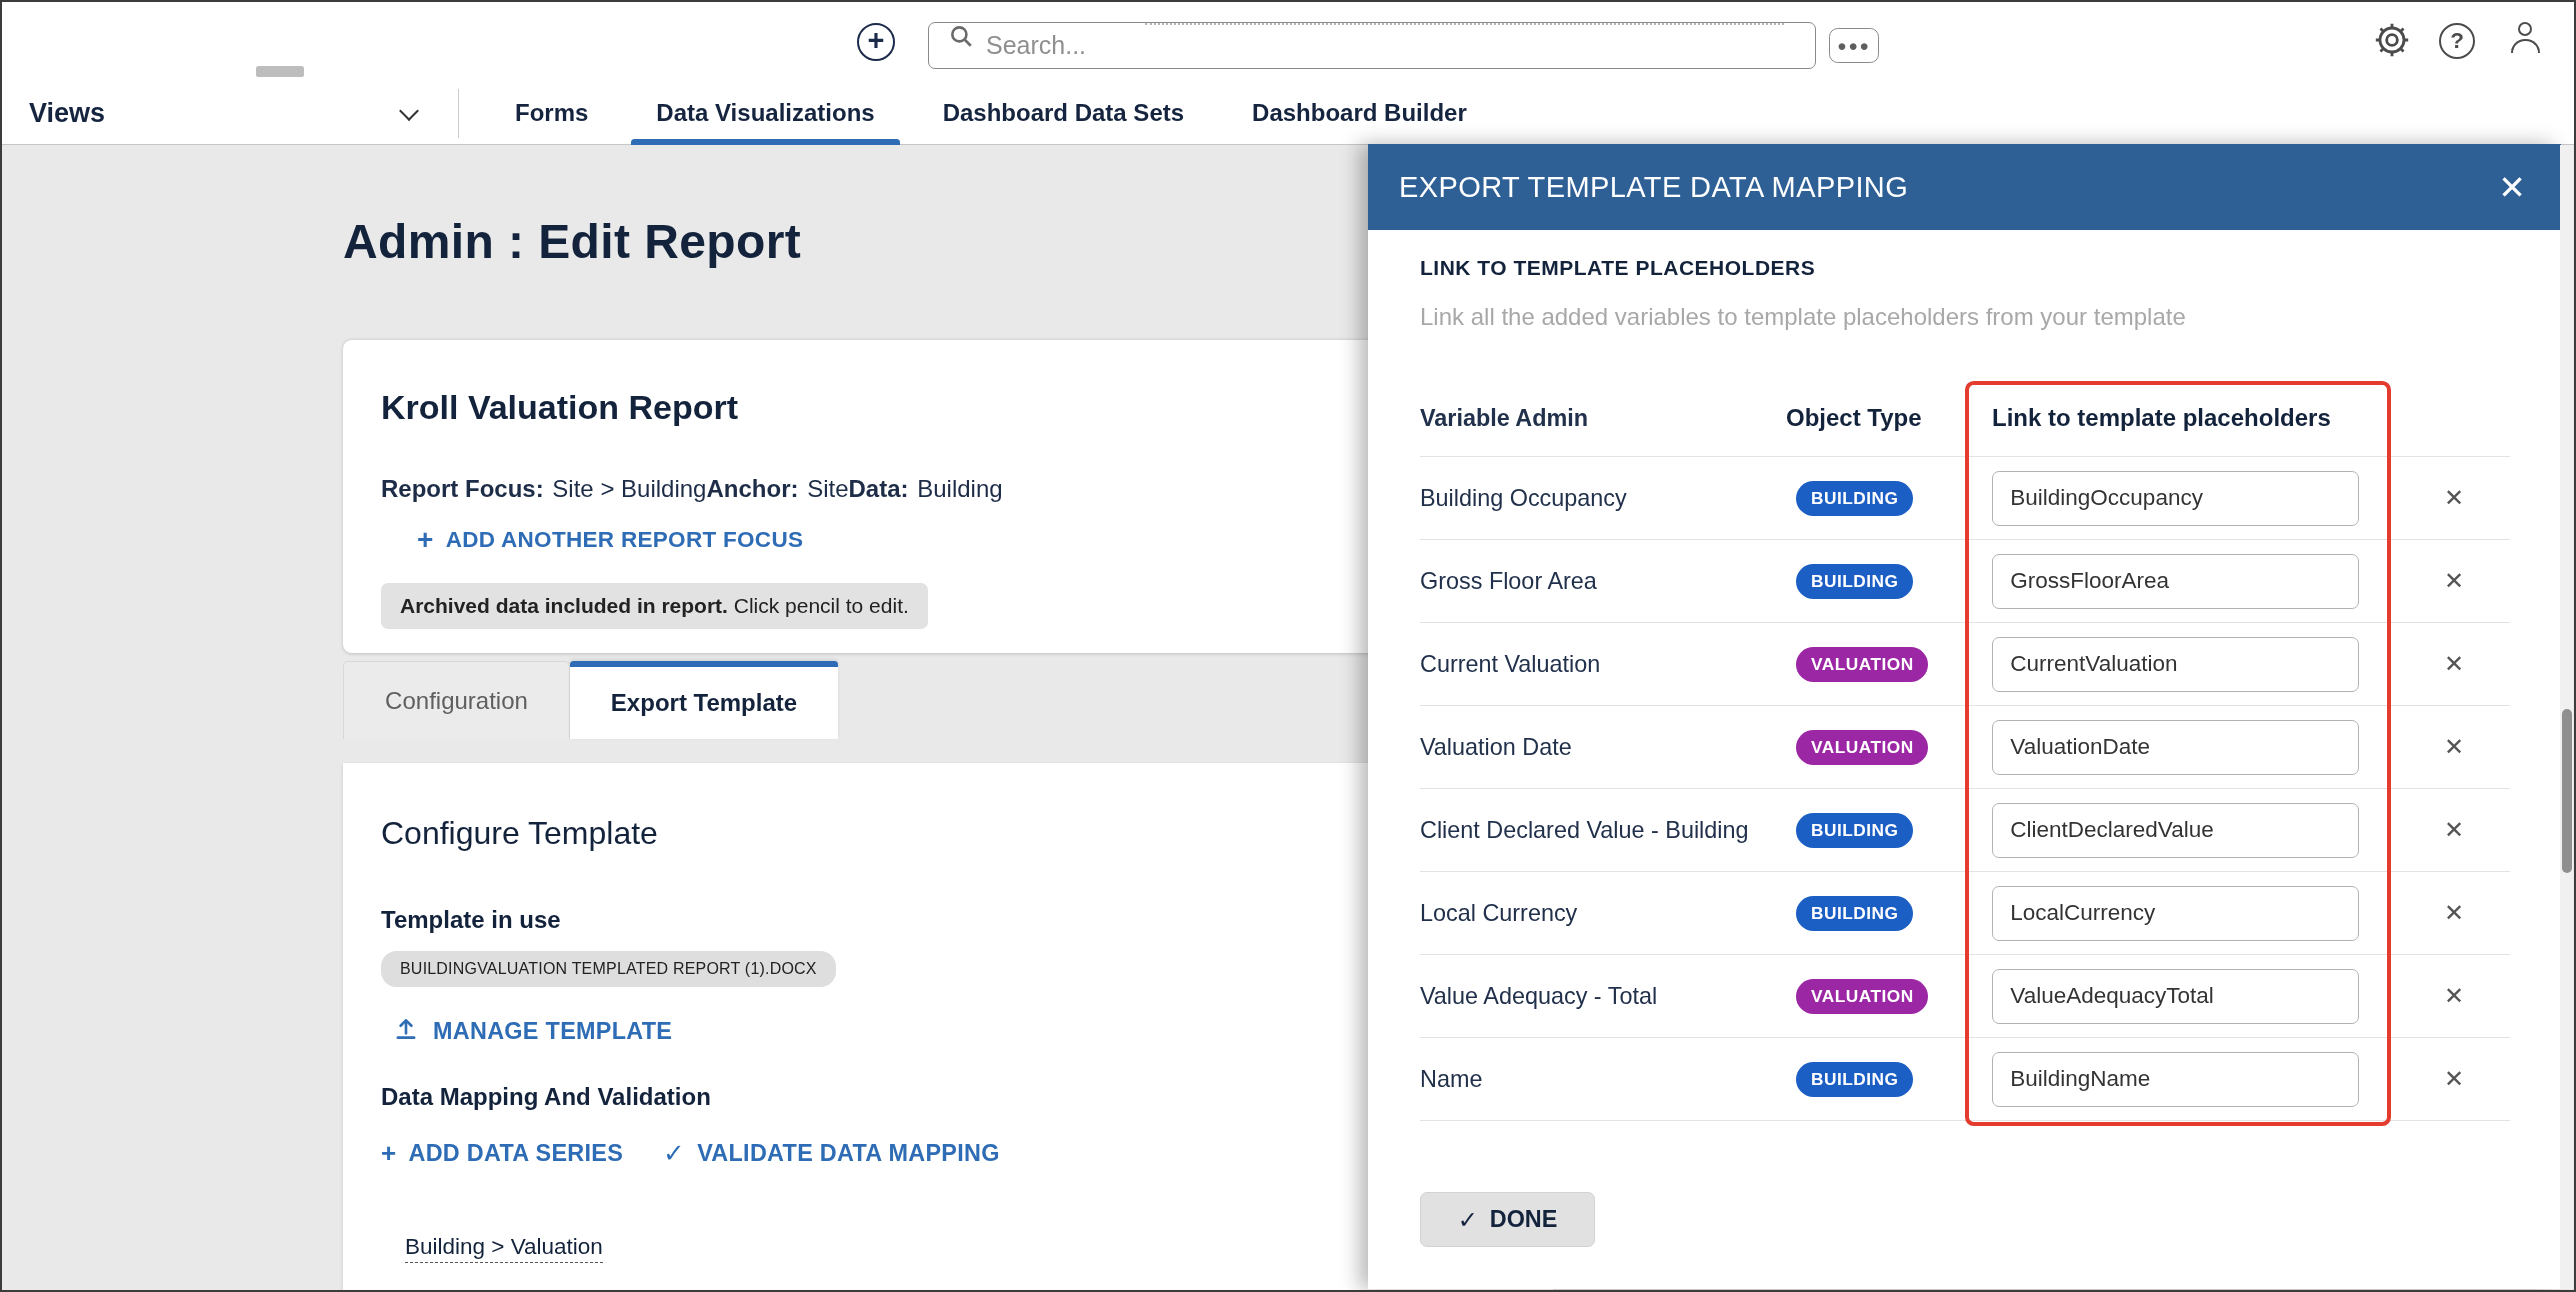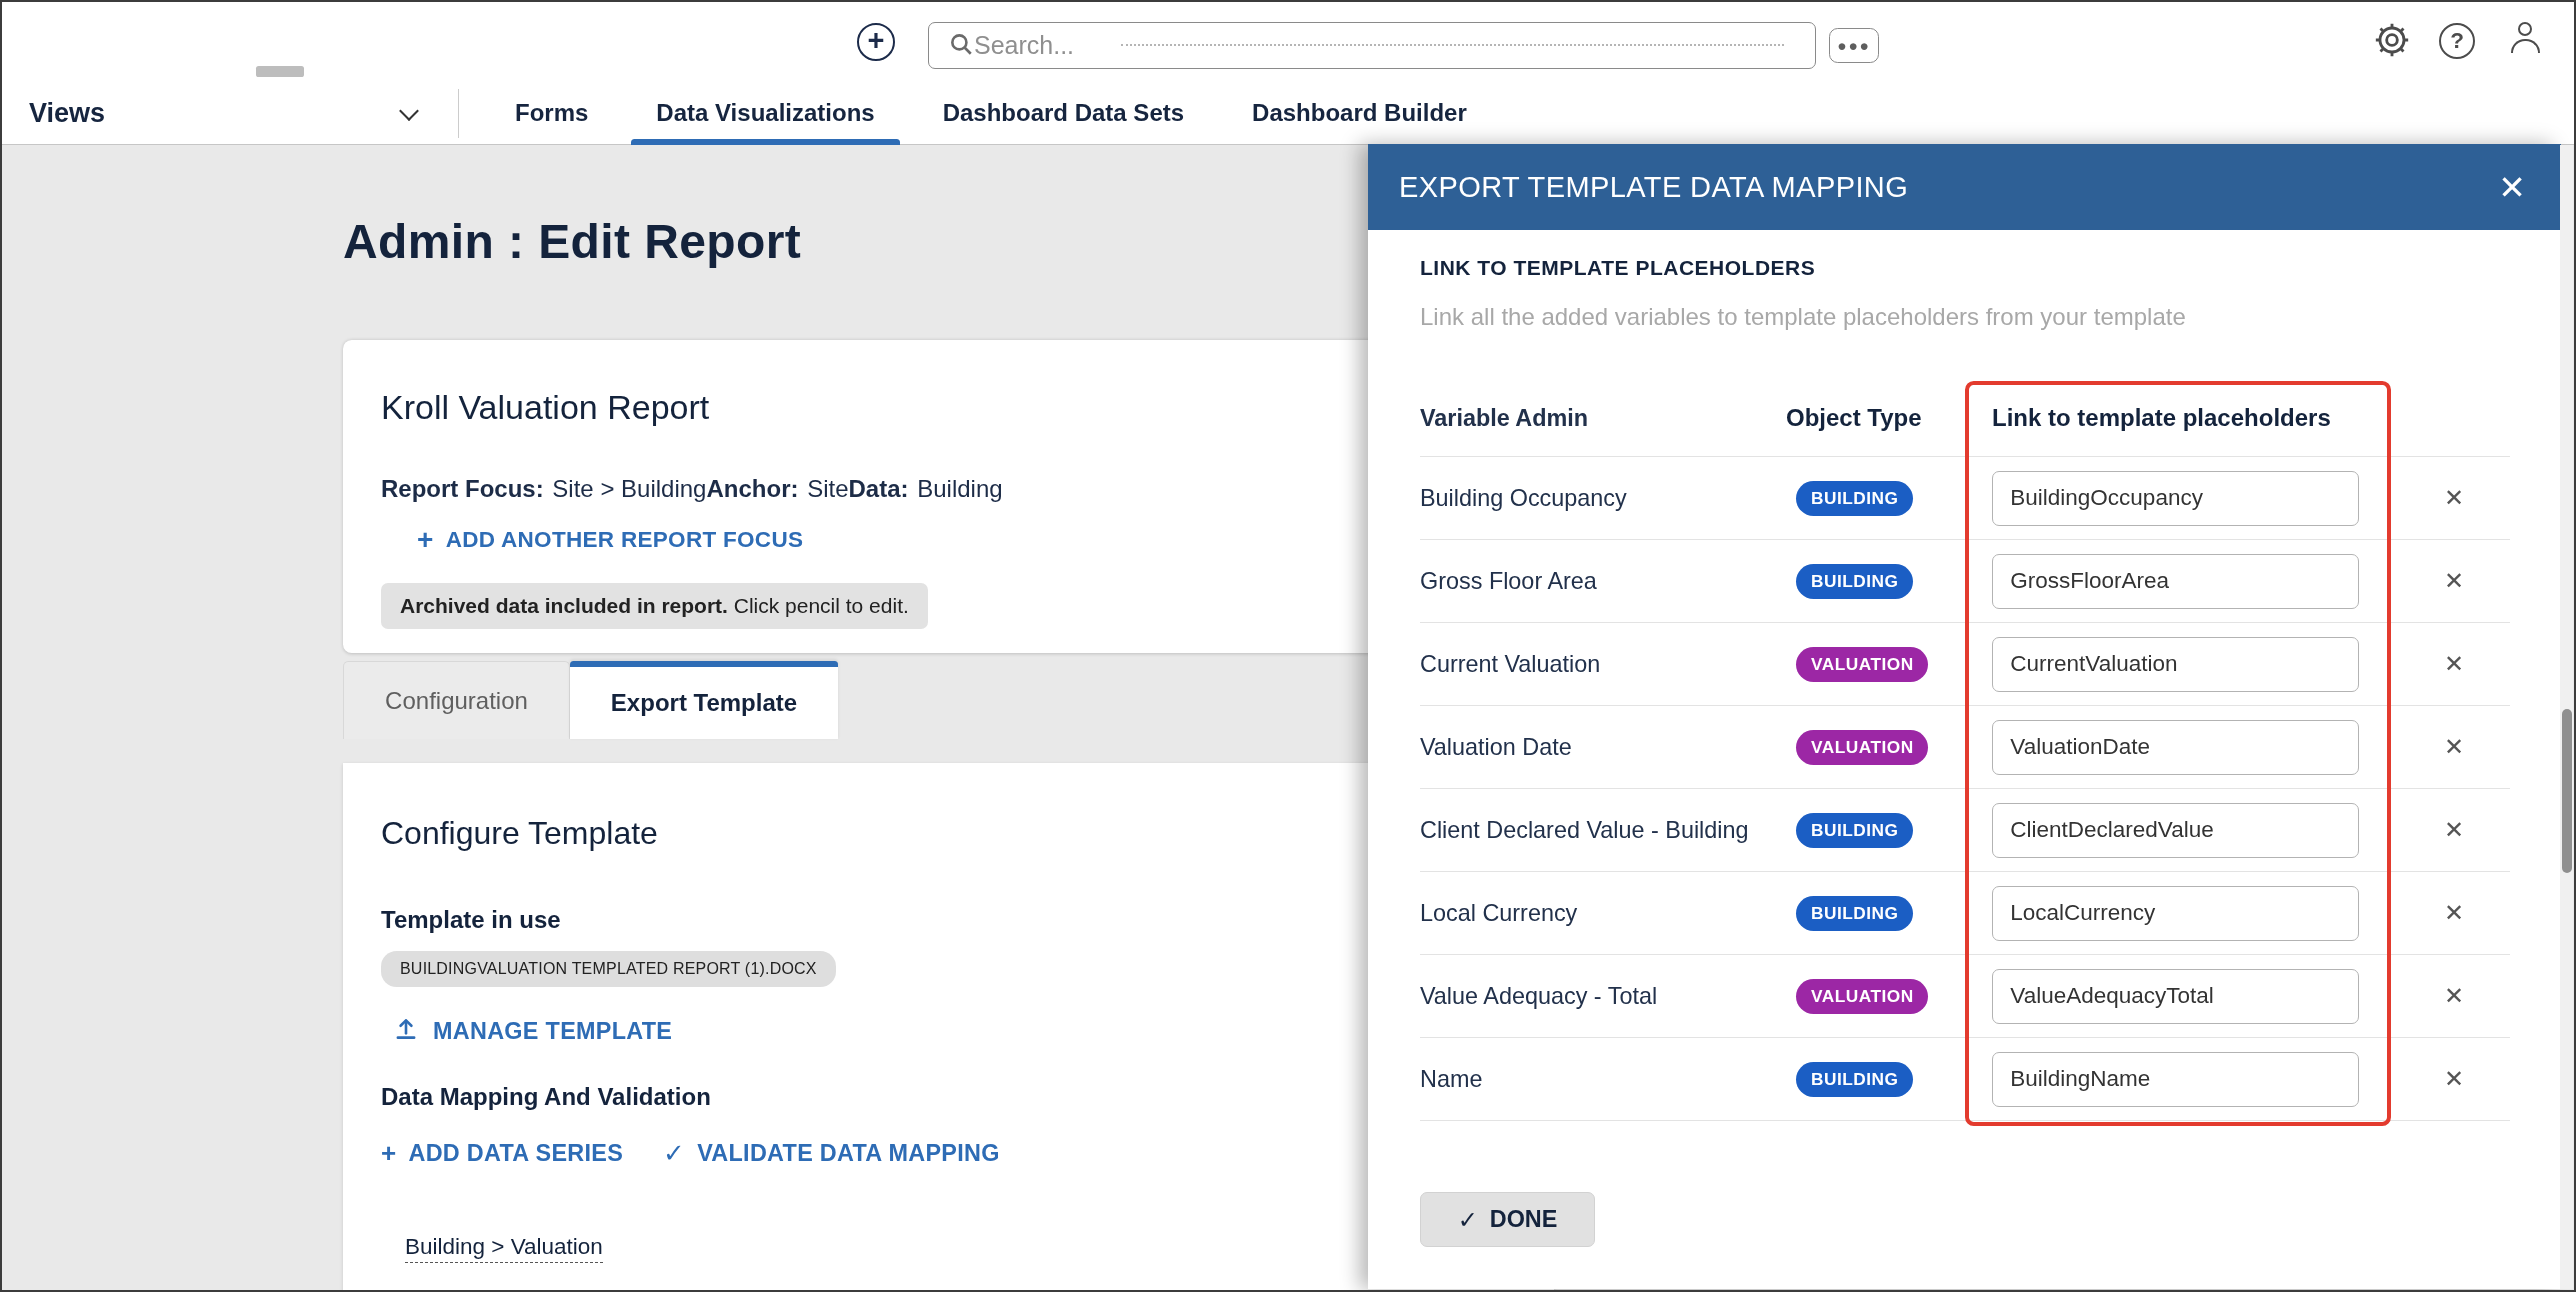--- a/index.html
+++ b/index.html
@@ -9,21 +9,21 @@
     font-family:"Liberation Sans","DejaVu Sans",sans-serif;
   }
   .frame-border{position:absolute;inset:0;border:2.6px solid #3c3c3c;pointer-events:none;z-index:200}
 
   
   .topbar{position:absolute;top:0;left:0;right:0;height:82px;background:#fff;z-index:5}
   .logo-mark{position:absolute;left:256px;top:66px;width:48px;height:11.2px;background:#bdbdbd;border-radius:2.6px}
   .add-btn{position:absolute;left:857px;top:23.4px;width:38px;height:38px;border:2.6px solid #1c2b4a;border-radius:50%;
     display:flex;align-items:center;justify-content:center;font-size:29px;font-weight:bold;color:#1c2b4a;line-height:1;padding-bottom:3.5px}
   .searchbox{position:absolute;left:928px;top:21.6px;width:888px;height:47px;border:1.7px solid #8a8a8a;border-radius:7px;
-    display:flex;align-items:center;padding:0 19px;gap:0;background:#fff}
+    display:flex;padding:0 19px;gap:12px;background:#fff}
   .searchbox input{border:none;outline:none;font-size:25px;color:#444;width:147px;font-family:inherit;background:transparent}
   .searchbox input::placeholder{color:#8f8f8f}
   .search-dashes{flex:1;border-bottom:2.6px dotted #b5b5b5;height:1.7px;margin-right:12px}
   .more-btn{position:absolute;left:1829px;top:28px;width:50px;height:35px;border:1.7px solid #8a8a8a;border-radius:8.7px;
     display:flex;align-items:center;justify-content:center;color:#5e5e5e;font-size:15.6px;letter-spacing:1.7px}
   .icon-btn{position:absolute;display:flex;align-items:center;justify-content:center}
   .gear-btn{left:2372px;top:21.6px;width:40px;height:40px}
   .help-btn{left:2439px;top:23.4px;width:36px;height:36px;border:2.6px solid #4c4c4c;border-radius:50%;
     font-size:22.5px;font-weight:bold;color:#4c4c4c}
   .user-btn{left:2505px;top:21.6px;width:40px;height:40px;flex-direction:column;justify-content:flex-start}
@@ -39,21 +39,21 @@
   .nav-tabs{position:absolute;left:481px;top:0;height:100%;display:flex}
   .nav-tab{height:100%;display:flex;align-items:center;padding:0 34px;font-size:24px;font-weight:bold;color:#16253f;position:relative;white-space:nowrap}
   .nav-tab.active::after{content:"";position:absolute;left:8.7px;right:8.7px;bottom:-0.9px;height:6px;background:var(--accent-blue,#2e6cb5);border-radius:3.5px 3.5px 0 0}
 
   
   .main{position:absolute;top:145px;left:0;right:0;bottom:0;background:#e9e9e9}
   .page-title{position:absolute;left:343px;top:69px;font-size:48px;font-weight:bold;letter-spacing:0.4px;color:#14233c}
 
   .report-card{position:absolute;left:343px;top:195px;width:1211px;height:313px;background:#fff;border-radius:8.7px;
     box-shadow:0 0.9px 3.5px rgba(0,0,0,.18);padding:48px 38px 0}
-  .report-title{font-size:34px;font-weight:normal;color:#14233c}
+  .report-title{font-size:34px;font-weight:bold;color:#14233c}
   .focus-row{margin-top:48px;display:flex;font-size:24px;color:#1d2c47;white-space:nowrap}
   .focus-label{font-weight:bold;margin-right:8.7px}
   .add-focus{margin-top:22.5px;margin-left:36px;display:inline-flex;align-items:center;gap:12px;
     color:var(--accent-blue,#2e6cb5);font-weight:bold;font-size:22.5px;letter-spacing:0.3px;cursor:pointer}
   .add-focus .plus{font-size:28px;font-weight:bold;line-height:1}
   .archived-note{margin-top:29px;display:inline-block;background:#e2e2e2;border-radius:7px;padding:11.2px 19px;font-size:21px;color:#222}
   .archived-note b{font-weight:bold}
 
   .content-tabs{position:absolute;left:343px;top:516px;display:flex;align-items:flex-start}
   .tab-config{width:227px;height:78px;background:#ebebeb;border:0.9px solid #d8d8d8;border-bottom:none;border-radius:5.2px 5.2px 0 0;

